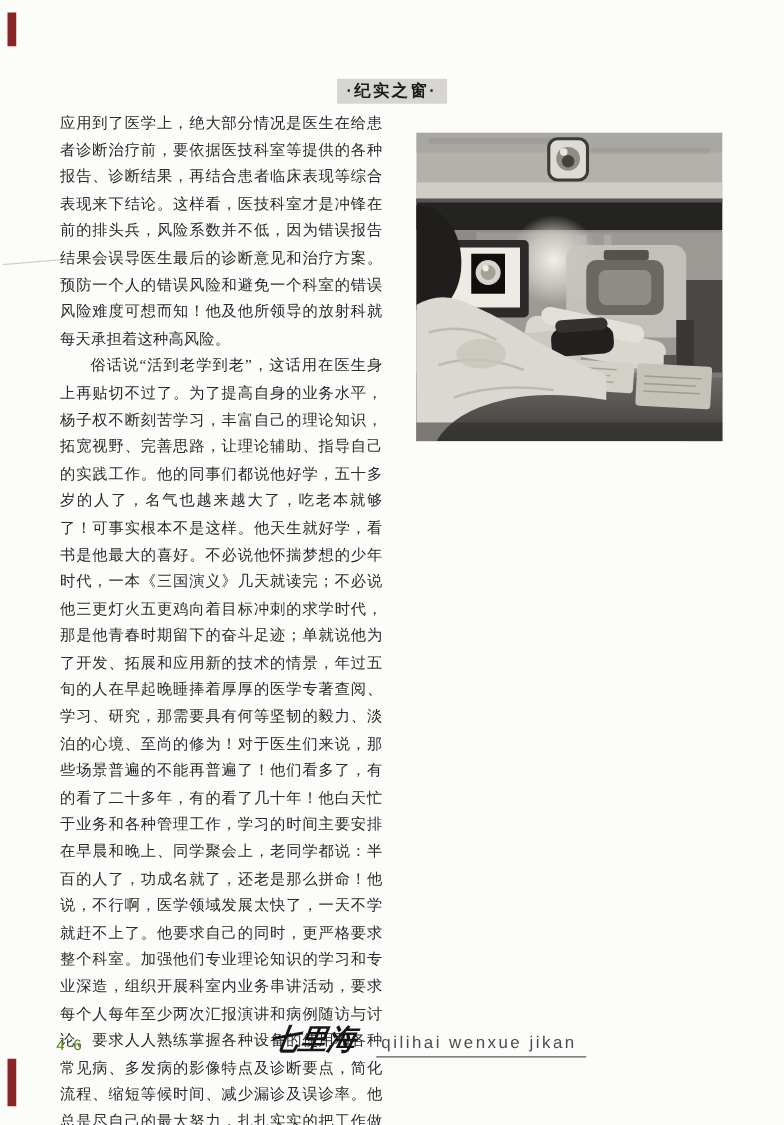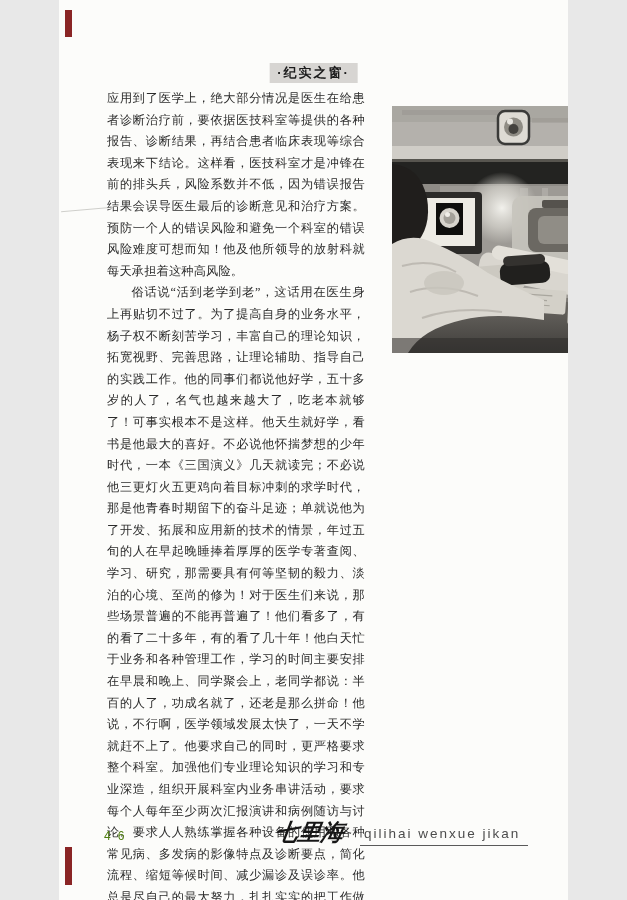--- a/index.html
+++ b/index.html
@@ -1,18 +1,18 @@
 <!DOCTYPE html>
 <html><head>
 <meta charset="utf-8">
 <style>
   html,body{margin:0;padding:0;background:#e8e8e8;}
   .page{
     position:relative;
-    width:509px;height:900px;
+    width:627px;height:900px;
     margin:0 auto;
     background:#fcfcfa;
     overflow:hidden;
     font-family:"Liberation Serif", serif;
     color:#2b2b2b;
   }
   .edge-mark{position:absolute;left:6px;width:7px;background:#8a2525;}
   .edge-mark.top{top:10px;height:27px;}
   .edge-mark.bottom{top:847px;height:38px;}
   .scan-artifact{position:absolute;left:2px;top:209px;width:52px;height:1px;

